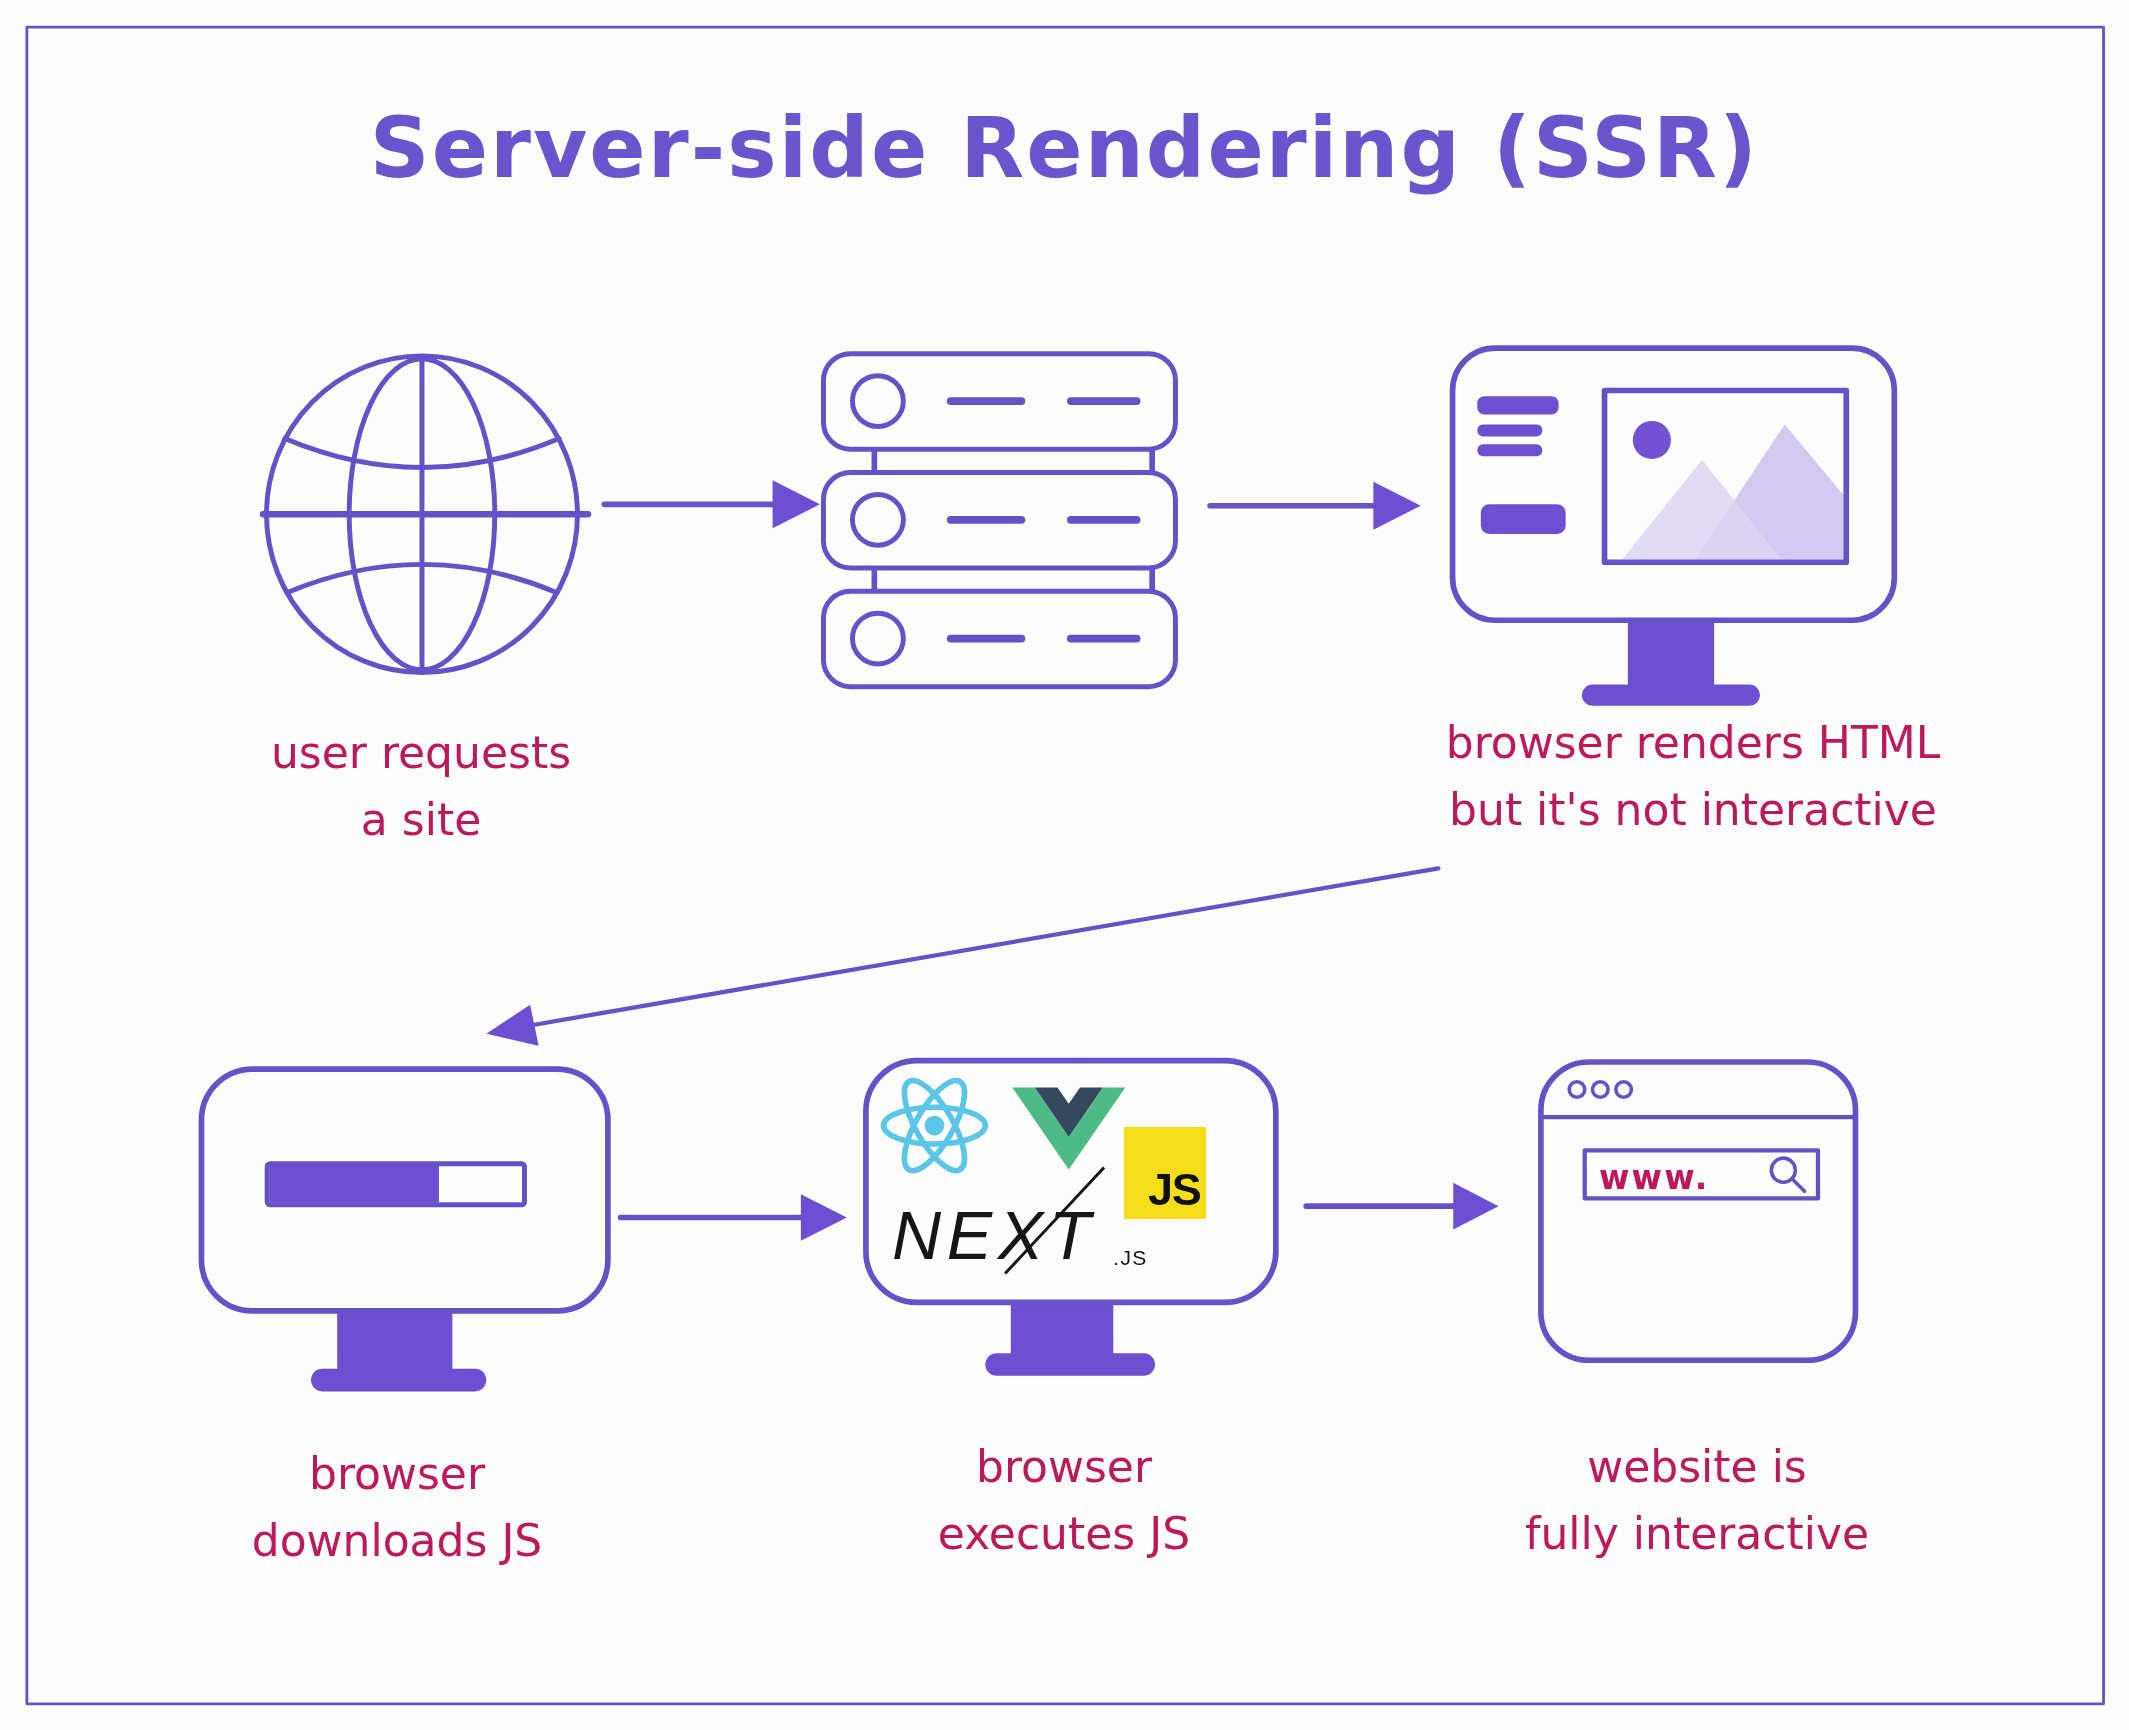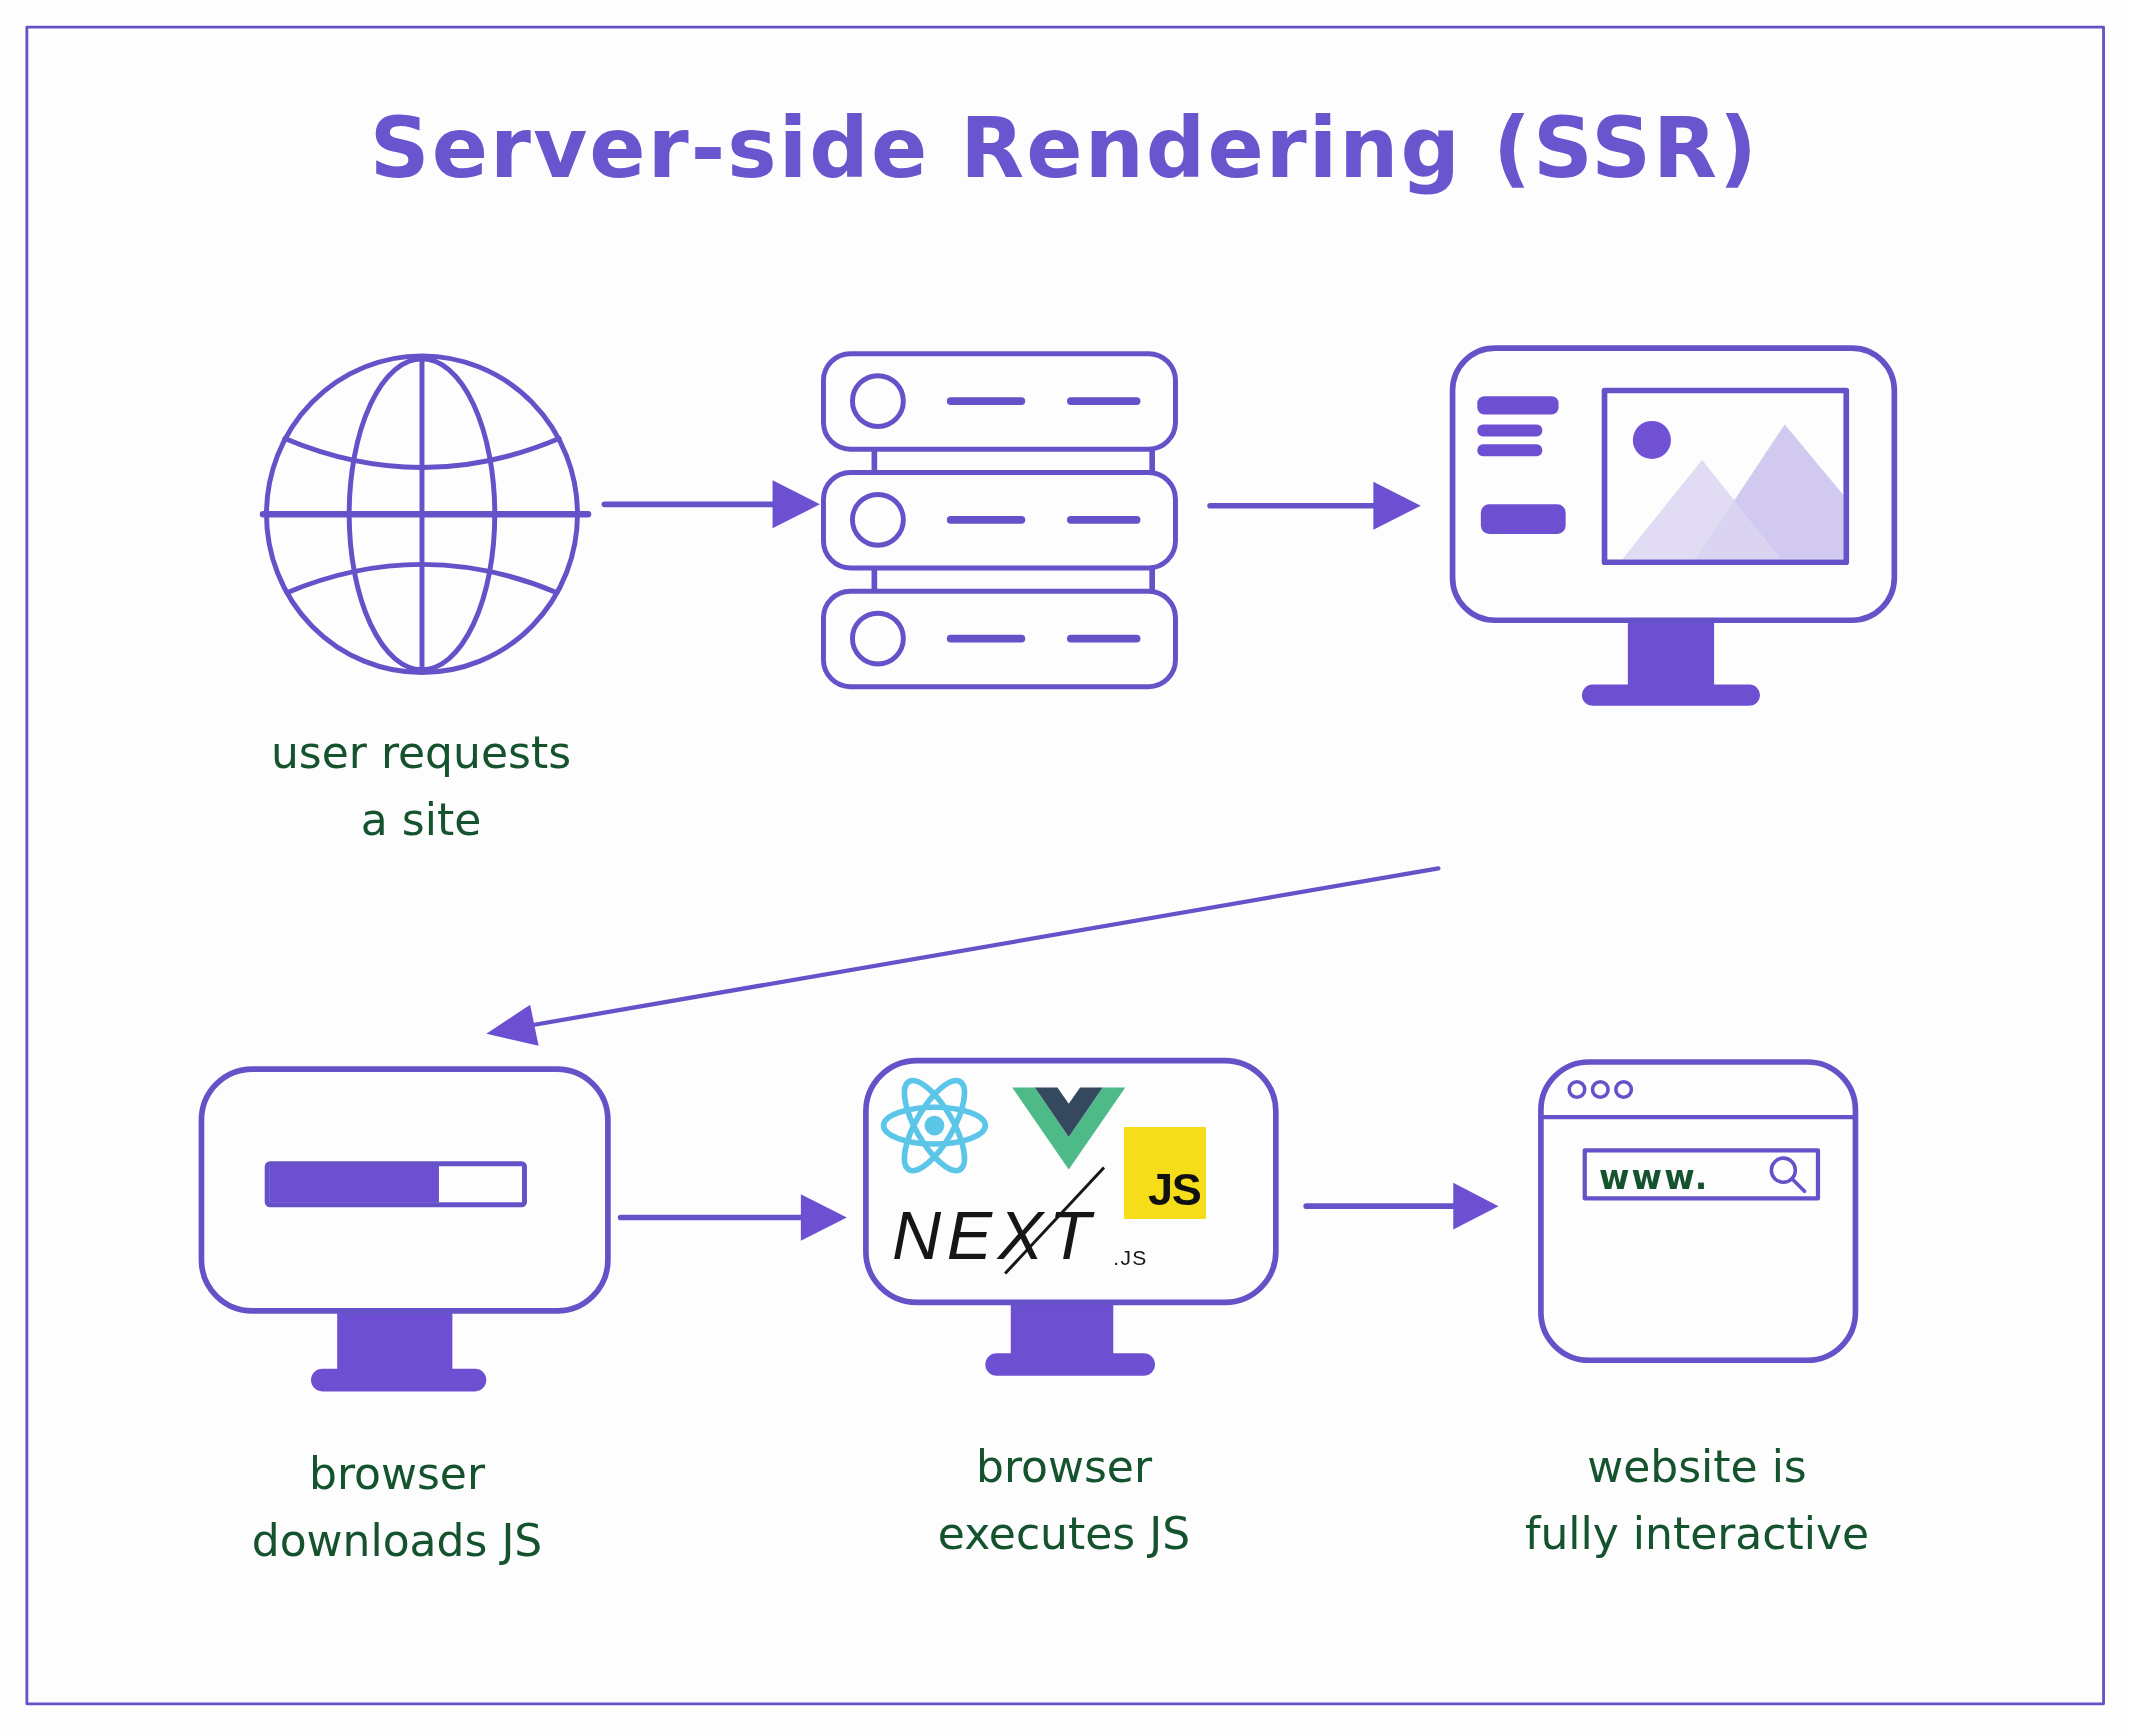--- a/index.html
+++ b/index.html
@@ -4,21 +4,21 @@
 <style>
   html,body{margin:0;padding:0;background:#fdfdfe;}
   #canvas{
     position:relative;
     width:2129px;height:1731px;
     background:#fdfdfe;
     font-family:"DejaVu Sans",sans-serif;
     overflow:hidden;
   }
   #scene{position:absolute;left:0;top:0;z-index:1;}
-  .txt{position:absolute;z-index:2;color:#14532d;}
+  .txt{position:absolute;z-index:2;color:#be185d;}
   #title{
     left:50%;top:100px;transform:translateX(-50%);
     font-size:83px;font-weight:600;letter-spacing:2.1px;
     color:#6a55cf;white-space:nowrap;
   }
   .step-label{
     text-align:center;transform:translateX(-50%);
     font-size:44px;font-weight:500;line-height:1.52;white-space:nowrap;
   }
   #js-badge{
@@ -174,20 +174,24 @@
   </svg>
 
   <div id="title" class="txt">Server-side Rendering (SSR)</div>
 
   <div class="txt step-label" style="left:421px;top:720px">
     <div>user requests</div>
     <div>a site</div>
   </div>
 
 
+  <div class="txt step-label" style="left:1693px;top:710px">
+    <div>browser renders HTML</div>
+    <div>but it's not interactive</div>
+  </div>
 
   <div class="txt step-label" style="left:397px;top:1441px">
     <div>browser</div>
     <div>downloads JS</div>
   </div>
 
   <div class="txt step-label" style="left:1064px;top:1434px">
     <div>browser</div>
     <div>executes JS</div>
   </div>

